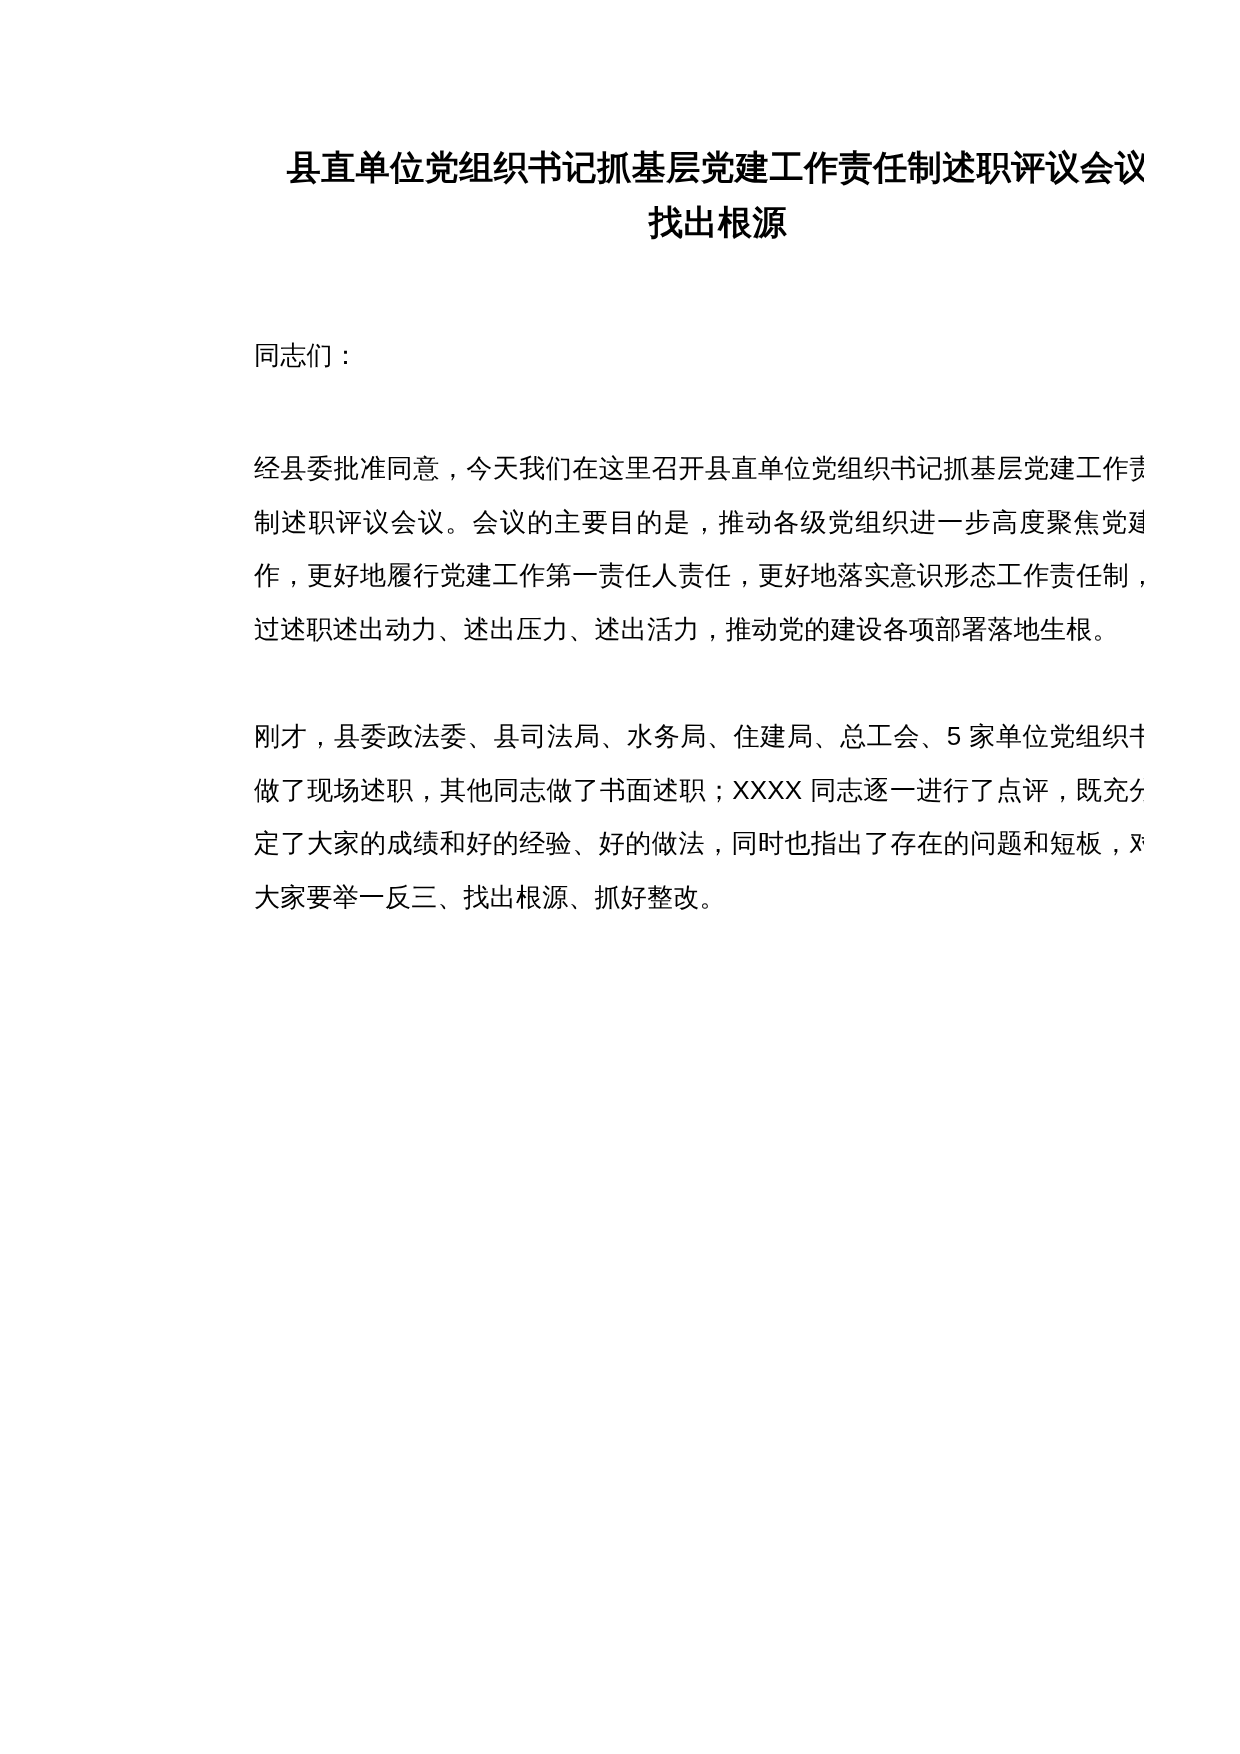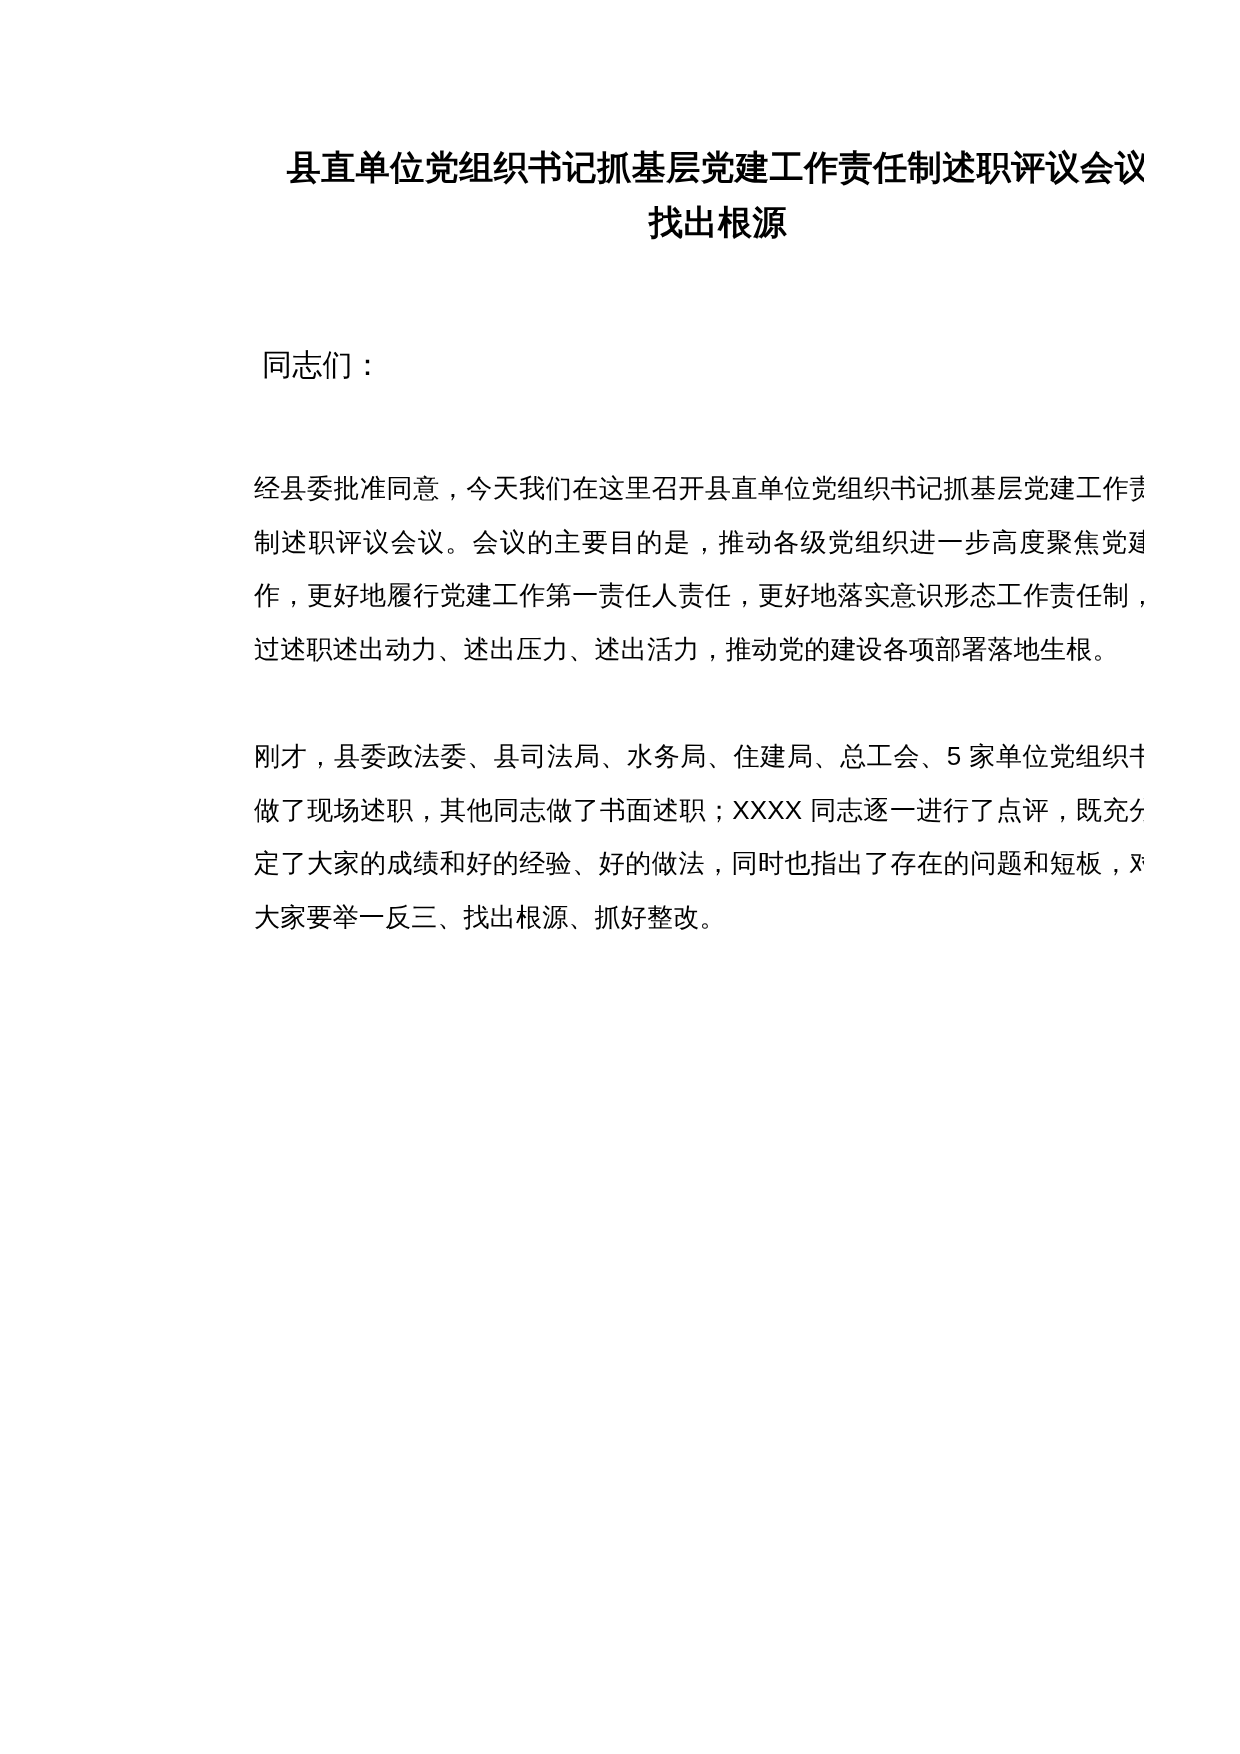--- a/index.html
+++ b/index.html
@@ -29,23 +29,23 @@
   .doc-title {
     font-size: 34px;
     font-weight: 700;
     line-height: 1.62;
     text-align: center;
     letter-spacing: 0.5px;
     margin: 0;
     padding: 0 6px;
   }
   .salutation {
-    font-size: 30px;
+    font-size: 26px;
     line-height: 1.0;
-    margin: 8px;
+    margin: 0;
     padding: 0;
     text-align: left;
     letter-spacing: 0.2px;
   }
   .gap-title-to-salutation { height: 92px; }
   .gap-salutation-to-body { height: 74px; }
   .para {
     font-size: 26px;
     line-height: 2.06;
     margin: 0;

